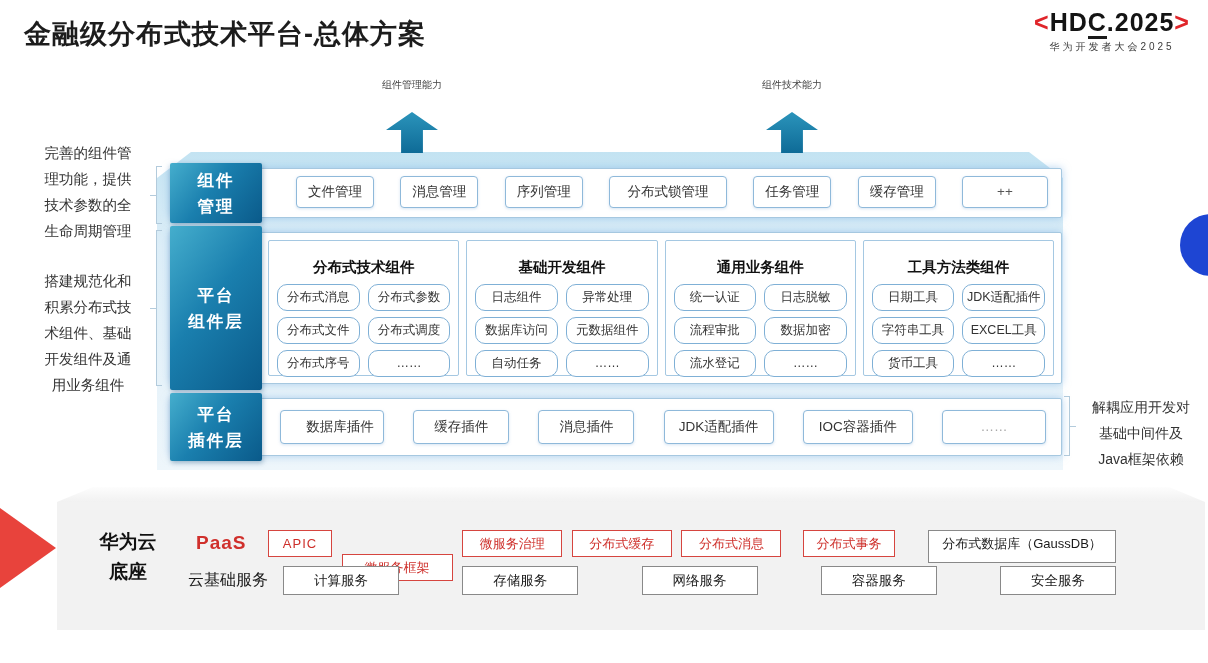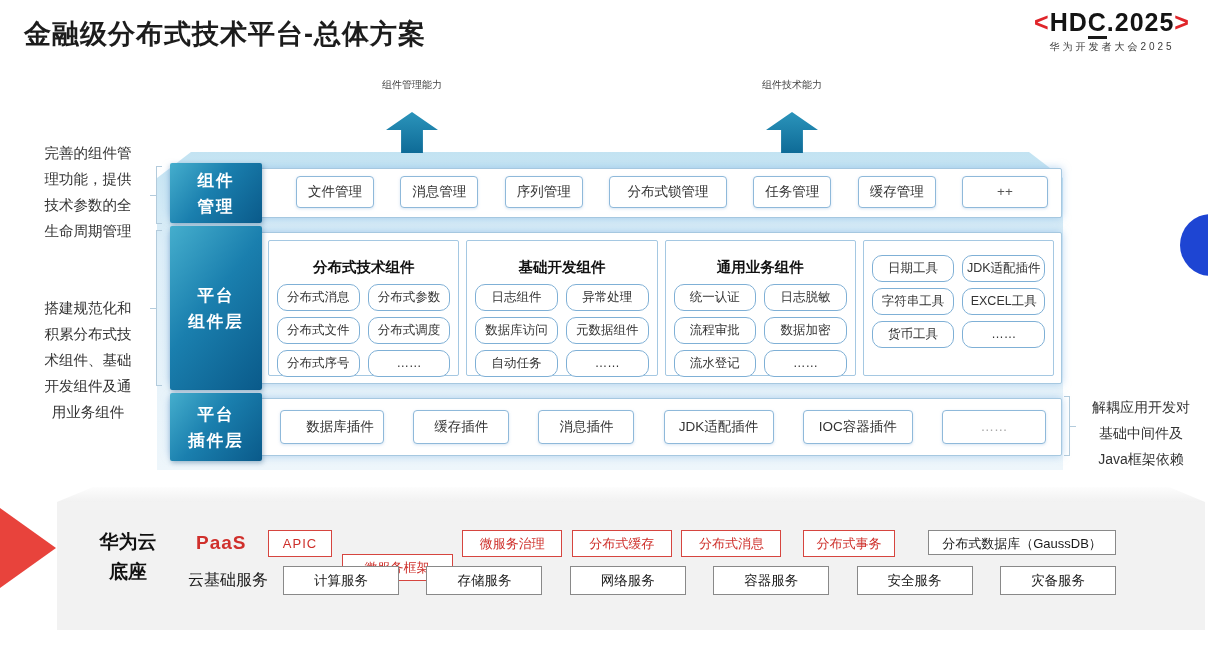--- a/index.html
+++ b/index.html
@@ -76,21 +76,21 @@
     border-top:40px solid transparent; border-bottom:40px solid transparent;
     border-left:56px solid #e8433c; }
   .base-title { position:absolute; left:88px; top:527px; width:80px; text-align:center;
     font-size:19px; font-weight:bold; color:#111; line-height:30px; }
   .paas-label { position:absolute; left:196px; top:532px; font-size:19px; font-weight:bold;
     color:#d0302c; letter-spacing:1px; }
   .paas-items { position:absolute; left:268px; top:530px; width:627px; height:27px;
     display:flex; justify-content:space-between; }
   .rbox { border:1px solid #d6453f; background:#fff; color:#ce2f2a; font-size:13px;
     text-align:center; height:27px; line-height:25px; }
-  .gauss-box { position:absolute; left:928px; top:530px; width:188px; height:25px; line-height:25px;
+  .gauss-box { position:absolute; left:928px; top:530px; width:188px; height:33px; line-height:25px;
     border:1px solid #898989; background:#fff; color:#1a1a1a; font-size:13px; text-align:center; }
   .cloud-label { position:absolute; left:188px; top:570px; font-size:16px; color:#1a1a1a; }
   .cloud-items { position:absolute; left:283px; top:566px; width:833px; height:29px;
     display:flex; justify-content:space-between; }
   .gbox { width:116px; border:1px solid #898989; background:#fff; color:#1a1a1a; font-size:13.5px;
     text-align:center; height:29px; line-height:27px; }
 
   .blue-circle { position:absolute; left:1180px; top:214px; width:62px; height:62px;
     border-radius:50%; background:#1e45d3; }
 </style>
@@ -112,21 +112,21 @@
 
   <div class="arrow-label" style="left:327px;">组件管理能力</div>
   <div class="up-arrow" style="left:386px;"></div>
   <div class="arrow-label" style="left:707px;">组件技术能力</div>
   <div class="up-arrow" style="left:766px;"></div>
 
   <div class="note pre" style="left:22px; top:140px; width:132px; font-size:14.5px;">完善的组件管
 理功能，提供
 技术参数的全
 生命周期管理</div>
-  <div class="note pre" style="left:22px; top:268px; width:132px; font-size:14.5px;margin-top:27px;">搭建规范化和
+  <div class="note pre" style="left:22px; top:268px; width:132px; font-size:14.5px;">搭建规范化和
 积累分布式技
 术组件、基础
 开发组件及通
 用业务组件</div>
   <div class="note pre" style="left:1076px; top:394px; width:130px; font-size:14px;">解耦应用开发对
 基础中间件及
 Java框架依赖</div>
 
   <div class="bracket-l" style="left:156px; top:166px; height:58px;"></div>
   <div class="tick" style="left:150px; top:195px; width:6px;"></div>
@@ -179,20 +179,21 @@
       <div class="group-grid">
         <div class="cell">统一认证</div>
         <div class="cell">日志脱敏</div>
         <div class="cell">流程审批</div>
         <div class="cell">数据加密</div>
         <div class="cell">流水登记</div>
         <div class="cell dots">……</div>
       </div>
     </div>
     <div class="group">
+      <div class="group-title">工具方法类组件</div>
       <div class="group-grid">
         <div class="cell">日期工具</div>
         <div class="cell">JDK适配插件</div>
         <div class="cell">字符串工具</div>
         <div class="cell">EXCEL工具</div>
         <div class="cell">货币工具</div>
         <div class="cell dots">……</div>
       </div>
     </div>
   </div>
@@ -226,18 +227,17 @@
   </div>
   <div class="gauss-box">分布式数据库（GaussDB）</div>
 
   <div class="cloud-label">云基础服务</div>
   <div class="cloud-items">
     <div class="gbox">计算服务</div>
     <div class="gbox">存储服务</div>
     <div class="gbox">网络服务</div>
     <div class="gbox">容器服务</div>
     <div class="gbox">安全服务</div>
-    <div class="gbox">灾备服务</div>
   </div>
 
   <div class="blue-circle"></div>
 
 </div>
 
 </body></html>

